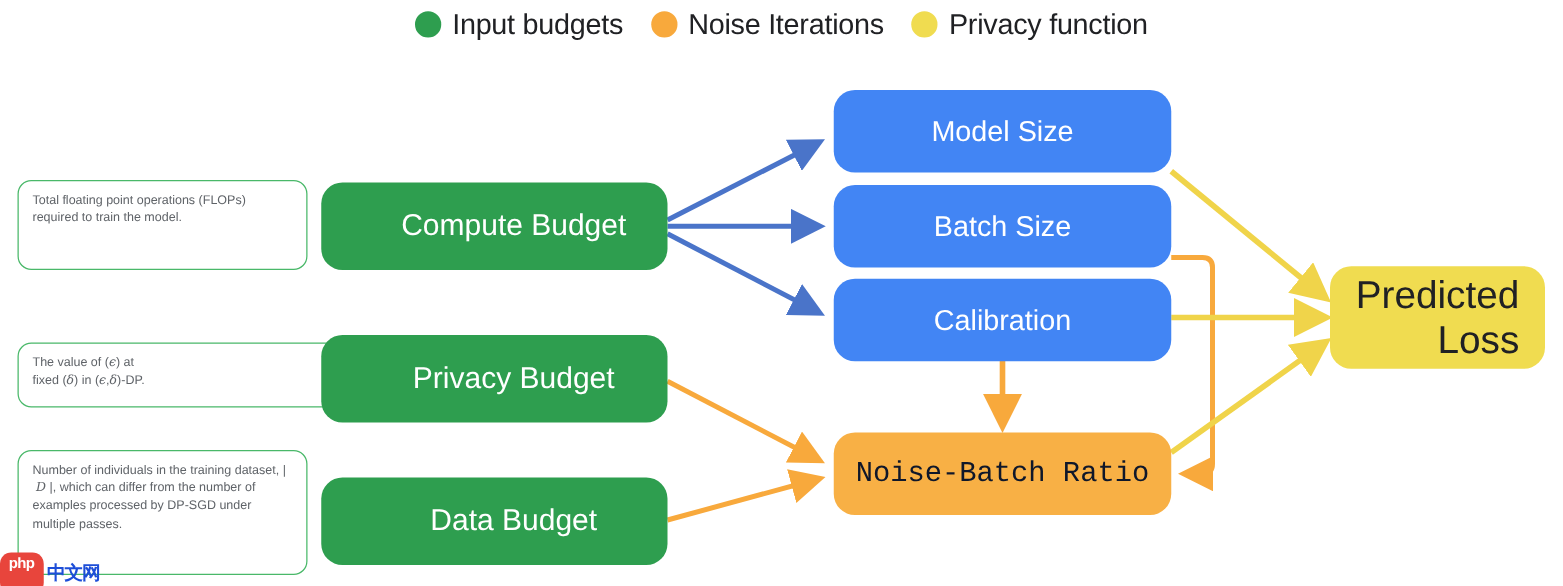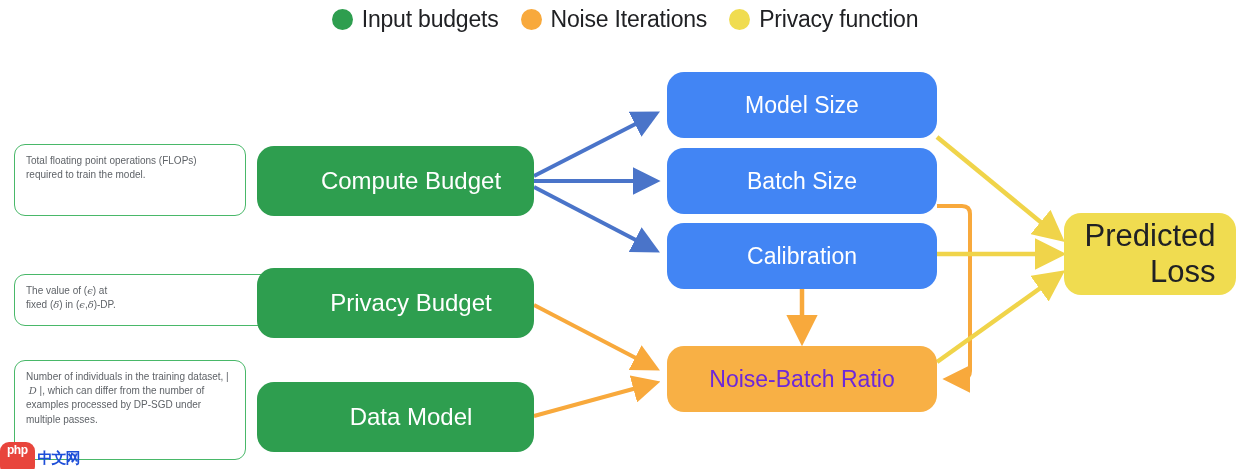--- a/index.html
+++ b/index.html
@@ -82,22 +82,23 @@
     font-size: 24px;
     padding-left: 31px;
   }
   .node.blue {
     background: #4285f4;
     color: #ffffff;
     font-size: 23px;
   }
   .node.orange {
     background: #f8b045;
-    color: #6d28d9;
+    color: #0f172a;
     font-size: 23px;
+    font-family: Liberation Mono, monospace;
   }
   .node.yellow {
     background: #f0dc50;
     color: #202124;
     font-size: 31px;
   }
   
   .note {
     position: absolute;
     box-sizing: border-box;
@@ -218,21 +219,21 @@
     <div class="note" style="left:14px; top:144px; width:232px; height:72px;">Total floating point operations (FLOPs) required to train the model.</div>
 
     <div class="note" style="left:14px; top:274px; width:276px; height:52px;">The value of (<span class="sym">ϵ</span>) at<br>fixed (<span class="sym">δ</span>) in (<span class="sym">ϵ</span>,<span class="sym">δ</span>)-DP.</div>
 
     <div class="note" style="left:14px; top:360px; width:232px; height:100px;">Number of individuals in the training dataset, |&nbsp;<span class="sym">D</span>&nbsp;|, which can differ from the number of examples processed by DP-SGD under multiple passes.</div>
 
     <div class="node green" style="left:257px; top:146px; width:277px; height:70px;">Compute Budget</div>
 
     <div class="node green" style="left:257px; top:268px; width:277px; height:70px;">Privacy Budget</div>
 
-    <div class="node green" style="left:257px; top:382px; width:277px; height:70px;">Data Model</div>
+    <div class="node green" style="left:257px; top:382px; width:277px; height:70px;">Data Budget</div>
 
     <div class="node blue" style="left:667px; top:72px; width:270px; height:66px;">Model Size</div>
 
     <div class="node blue" style="left:667px; top:148px; width:270px; height:66px;">Batch Size</div>
 
     <div class="node blue" style="left:667px; top:223px; width:270px; height:66px;">Calibration</div>
 
     <div class="node orange" style="left:667px; top:346px; width:270px; height:66px;">Noise-Batch Ratio</div>
 
     <div class="node yellow" style="left:1064px; top:213px; width:172px; height:82px; white-space:pre-line;">Predicted

